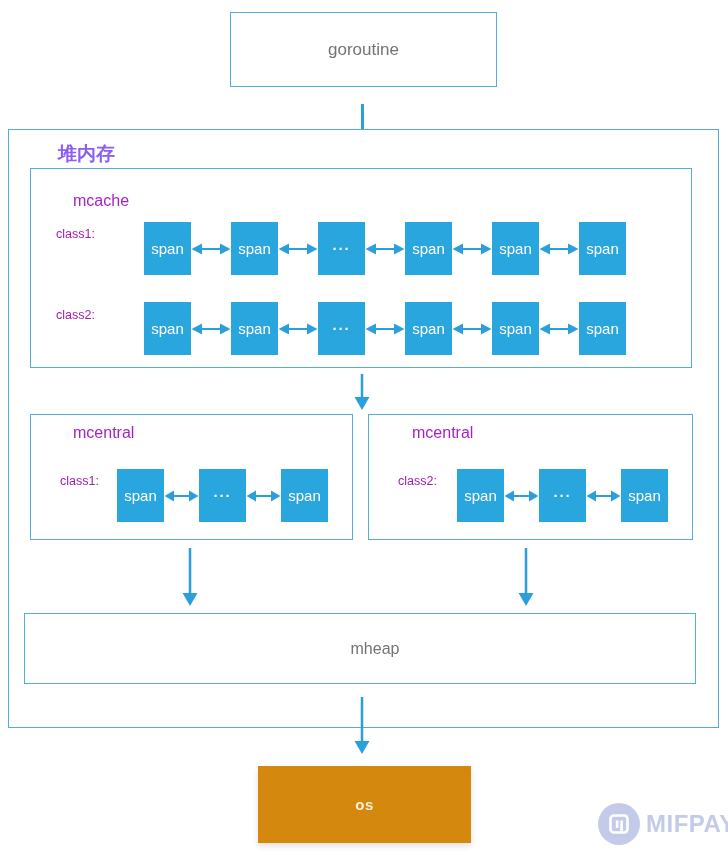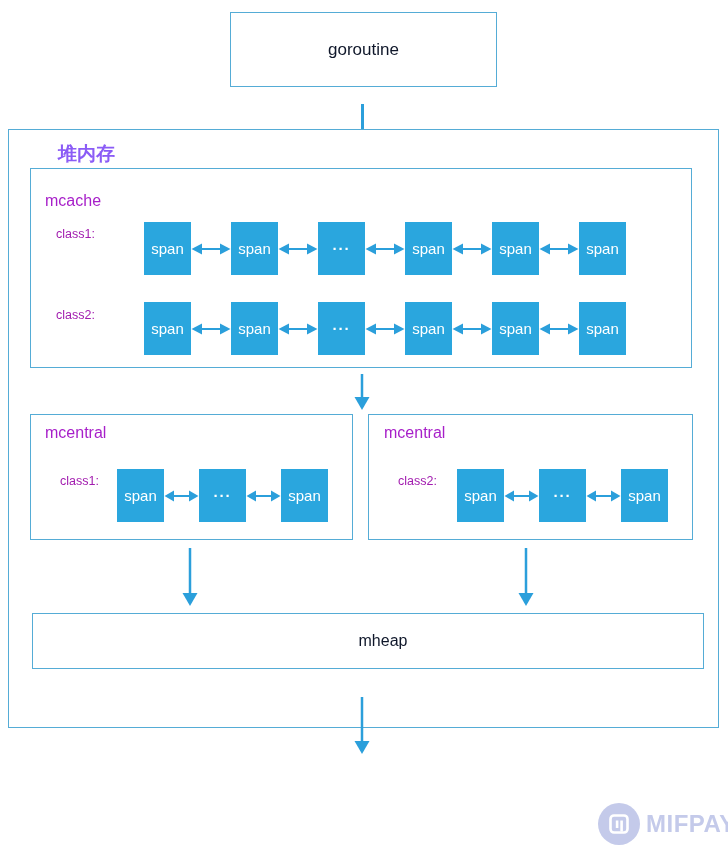--- a/index.html
+++ b/index.html
@@ -1,38 +1,38 @@
 <!DOCTYPE html>
 <html><head>
 <meta charset="utf-8">
 <style>
   html,body{margin:0;padding:0;background:#ffffff;}
   body{font-family:"Liberation Sans", sans-serif;}
   .canvas{position:relative;width:728px;height:855px;background:#ffffff;overflow:hidden;}
   .outline{position:absolute;border:1px solid #55ACD6;background:#ffffff;box-sizing:border-box;}
   .center-text{display:flex;align-items:center;justify-content:center;}
-  .blue-label{color:#0f172a;}
+  .blue-label{color:#737373;}
   .vline{position:absolute;width:2.5px;background:#2B9FDB;}
   .varrow line{stroke:#2B9FDB;stroke-width:2.5;}
   .varrow polygon{fill:#2B9FDB;}
   .harrow{flex:0 0 auto;}
   .harrow line{stroke:#2B9FDB;stroke-width:2;}
   .harrow polygon{fill:#2B9FDB;}
   .varrow,.harrow{display:block;}
   .varrow{position:absolute;}
-  .panel-title{position:absolute;color:#A71FC9;font-size:16px;}
+  .panel-title{position:absolute;color:#A71FC9;font-size:16px;margin-left:28px;}
   .class-label{position:absolute;color:#a21caf;font-size:12.5px;}
   .spanrow{position:absolute;display:flex;align-items:center;}
   .span-box{width:47px;height:53px;background:#2AA6DE;color:#ffffff;font-size:15px;
             display:flex;align-items:center;justify-content:center;flex:0 0 auto;}
   .goroutine-box{left:230px;top:12px;width:267px;height:75px;font-size:17px;}
   .heap-title{position:absolute;left:58px;top:141px;color:#8b5cf6;font-size:19px;font-weight:bold;}
   .new-label{position:absolute;left:322px;top:130px;width:80px;text-align:center;
              color:#1A6FA9;font-size:13px;}
-  .mheap-box{left:32px;top:613px;width:672px;height:56px;font-size:16px;padding-left:30px;}
+  .mheap-box{left:24px;top:613px;width:672px;height:71px;font-size:16px;padding-left:30px;}
   .os-box{position:absolute;left:258px;top:766px;width:213px;height:77px;background:#D4880E;
           color:#F5EFD9;font-weight:bold;font-size:15px;letter-spacing:0.5px;
           box-shadow:0 3px 6px rgba(0,0,0,0.12);}
   .watermark{position:absolute;left:598px;top:803px;display:flex;align-items:center;}
   .brand-text{color:#C4CAEA;font-size:24px;font-weight:600;letter-spacing:0.5px;margin-left:6px;}
 </style>
 </head>
 <body>
 
 <div class="canvas">
@@ -174,20 +174,21 @@
     <polygon points="1.5,45 16.5,45 9,58"></polygon>
   </svg>
 
   <div class="outline center-text blue-label mheap-box">mheap</div>
 
   <svg class="varrow" style="left:353px;top:697px;" width="18" height="57" viewBox="0 0 18 57">
     <line x1="9" y1="0" x2="9" y2="45"></line>
     <polygon points="1.5,44 16.5,44 9,57"></polygon>
   </svg>
 
+  <div class="os-box center-text">os</div>
 
   <div class="watermark">
     <svg width="42" height="42" viewBox="0 0 42 42">
       <circle cx="21" cy="21" r="21" fill="#C4CAEA"></circle>
       <rect x="12.5" y="12.5" width="17" height="17" rx="3.5" fill="none" stroke="#ffffff" stroke-width="2.6"></rect>
       <rect x="17.8" y="17.5" width="2.6" height="7.5" fill="#ffffff"></rect>
       <rect x="22.3" y="17.5" width="2.6" height="11" fill="#ffffff"></rect>
     </svg>
     <span class="brand-text">MIFPAY</span>
   </div>

